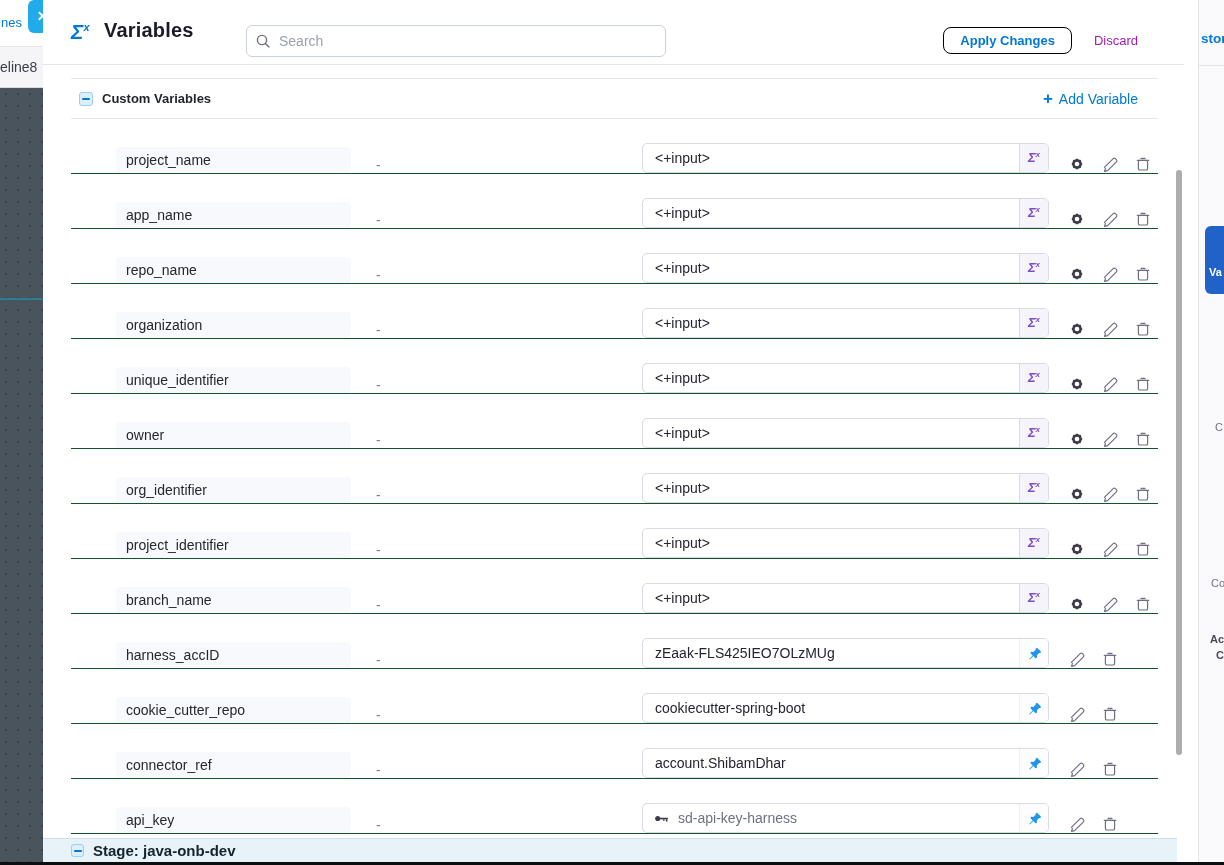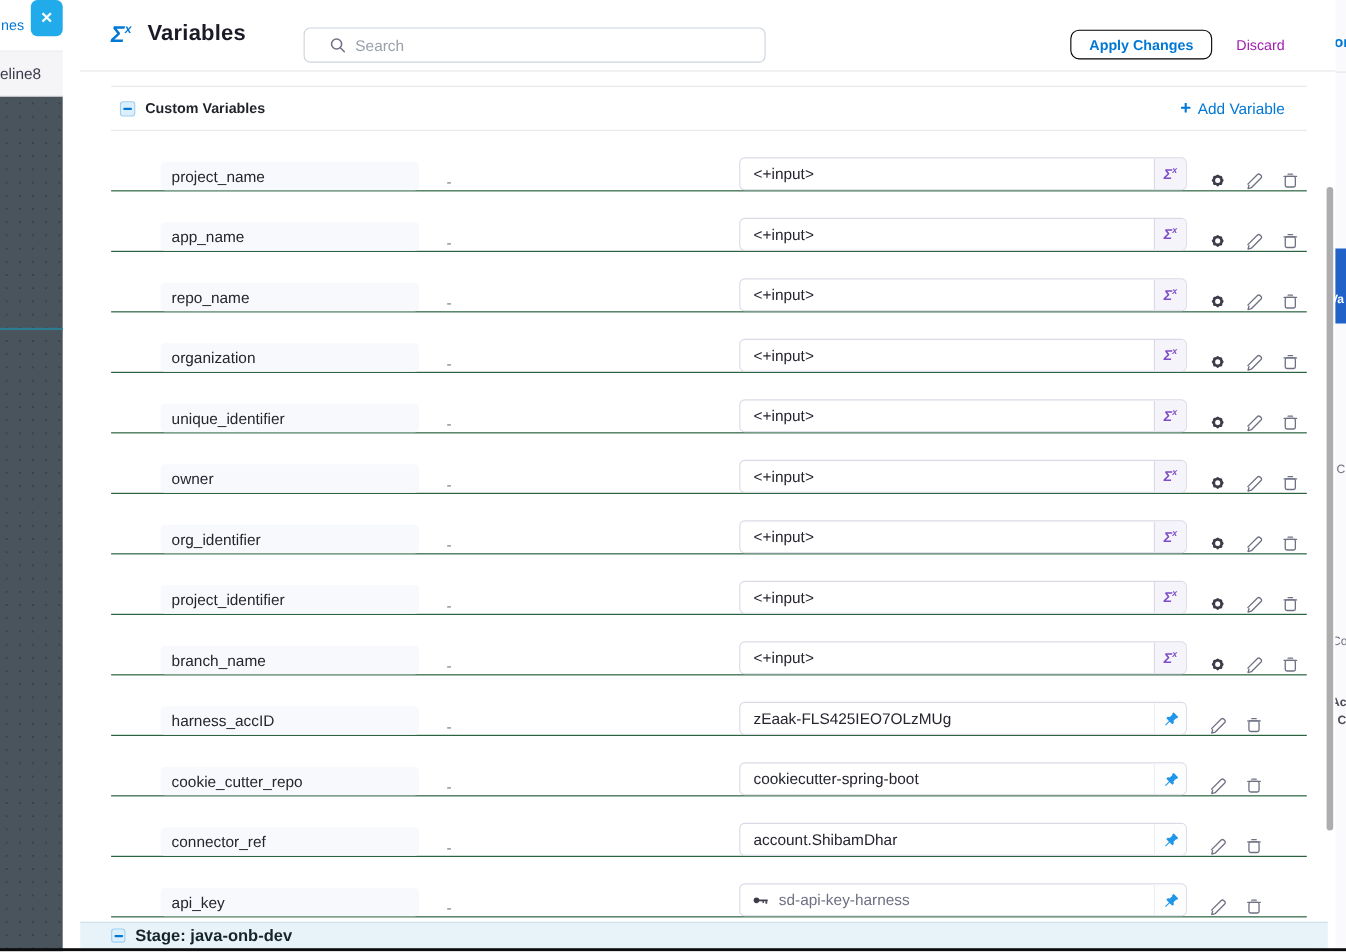--- a/index.html
+++ b/index.html
@@ -27,27 +27,27 @@
   .rr-frag { position:absolute; font-size:11px; color:#6F7183; white-space:nowrap; }
   .rr-frag.f1 { left:16px; top:421px; }
   .rr-frag.f2 { left:12px; top:577px; }
   .rr-frag.f3 { left:11px; top:633px; font-weight:bold; color:#4A4B57; }
   .rr-frag.f4 { left:17px; top:649px; font-weight:bold; color:#4A4B57; }
 
   
   .bottom-strip { position:absolute; left:0; bottom:0; width:1224px; height:3px; background:#0B0D0E; z-index:5; }
 
   
-  .drawer { position:absolute; left:73px; top:0; width:1141px; height:865px; background:#fff; z-index:2; }
+  .drawer { position:absolute; left:43px; top:0; width:1141px; height:865px; background:#fff; z-index:2; }
 
   .dr-header { position:absolute; left:0; top:0; width:100%; height:65px; border-bottom:1px solid #E4E6EA; background:#fff; }
   .logo-sigma { position:absolute; left:28px; top:20px; font-size:21px; font-weight:bold; color:#0278D5; font-style:italic; }
   .logo-sigma sup { font-size:11px; font-style:italic; }
   .dr-title { position:absolute; left:61px; top:19px; font-size:20px; font-weight:bold; color:#1B1B28; letter-spacing:.2px; }
-  .search-box { position:absolute; left:203px; top:25px; width:420px; height:32px; border:1px solid #CDD3DB; border-radius:6px; background:#fff; display:flex; align-items:center; padding:0 22px; }
+  .search-box { position:absolute; left:203px; top:25px; width:420px; height:32px; border:1px solid #CDD3DB; border-radius:6px; background:#fff; display:flex; align-items:center; padding:0 8px; }
   .search-box svg { flex:0 0 auto; }
   .search-box input { border:none; outline:none; font-size:14px; color:#3A3B4A; margin-left:8px; width:100%; font-family:inherit; background:transparent; }
   .search-box input::placeholder { color:#9BA1AB; }
   .hdr-actions { position:absolute; right:46px; top:27px; display:flex; align-items:center; gap:22px; }
   .btn-apply { height:27px; padding:0 16px; border:1px solid #000000; border-radius:8px; background:#fff; color:#0278D5; font-size:13px; font-weight:600; font-family:inherit; cursor:pointer; }
   .btn-discard { font-size:13px; color:#a21caf; font-weight:500; background:none; border:none; font-family:inherit; cursor:pointer; }
 
   .dr-content { position:absolute; left:0; top:65px; width:100%; bottom:27px; overflow:hidden; }
   .list-wrap { margin:13px 26px 0 28px; }
 

